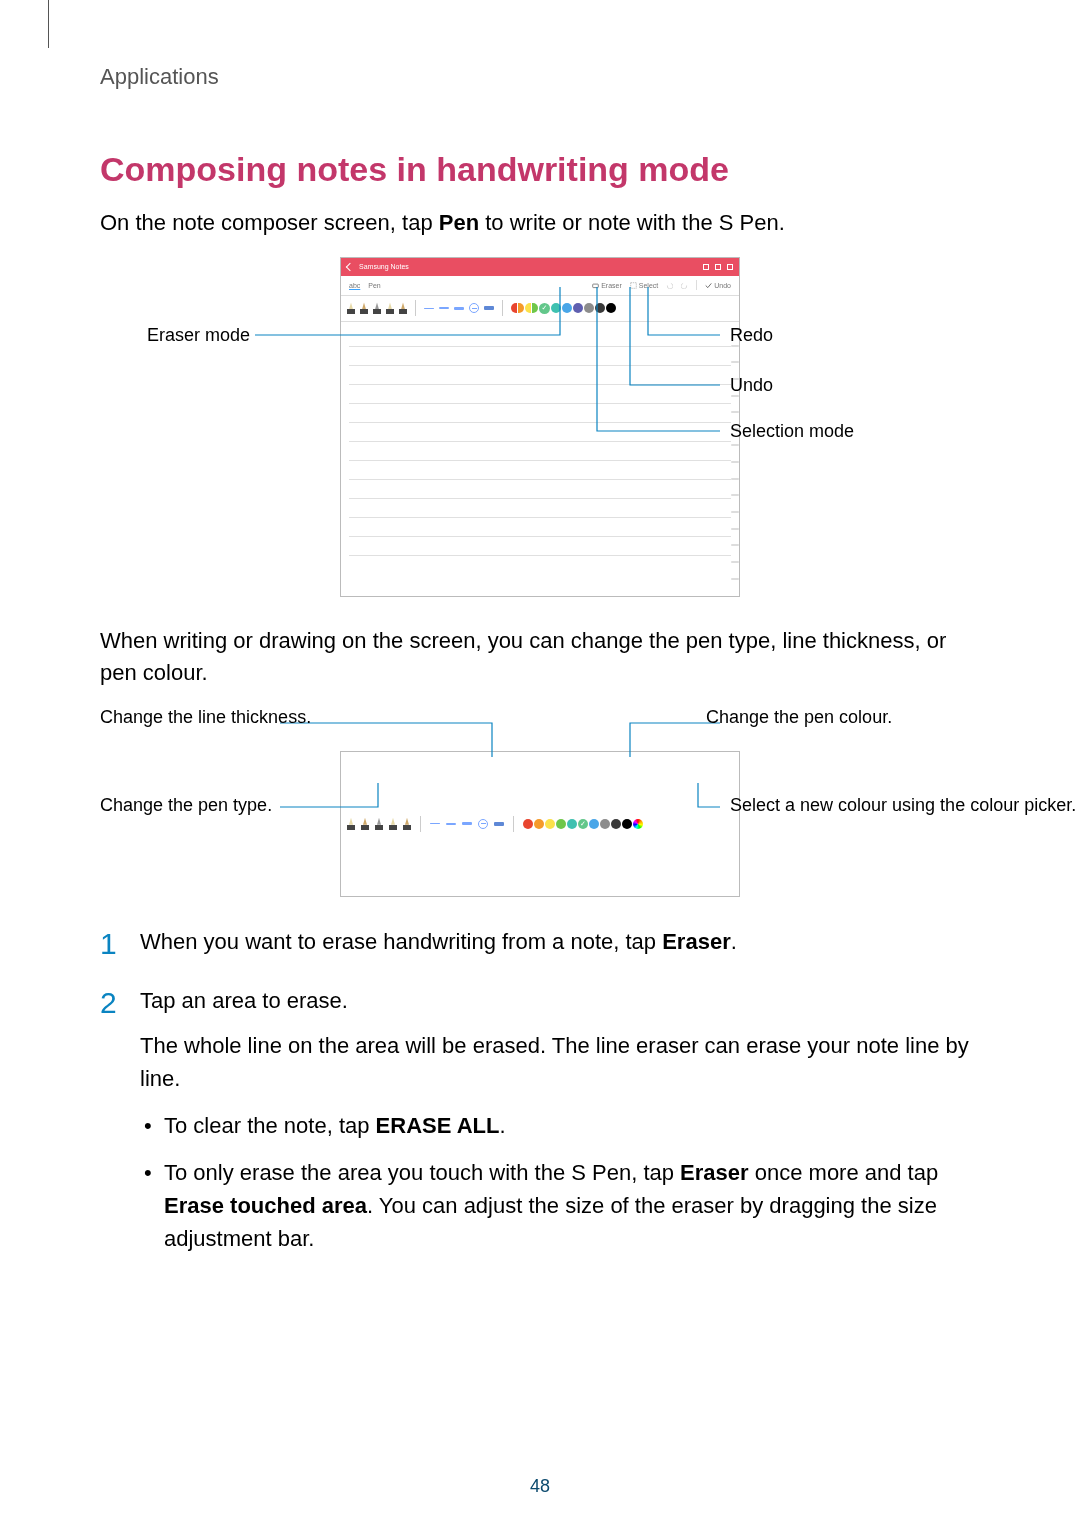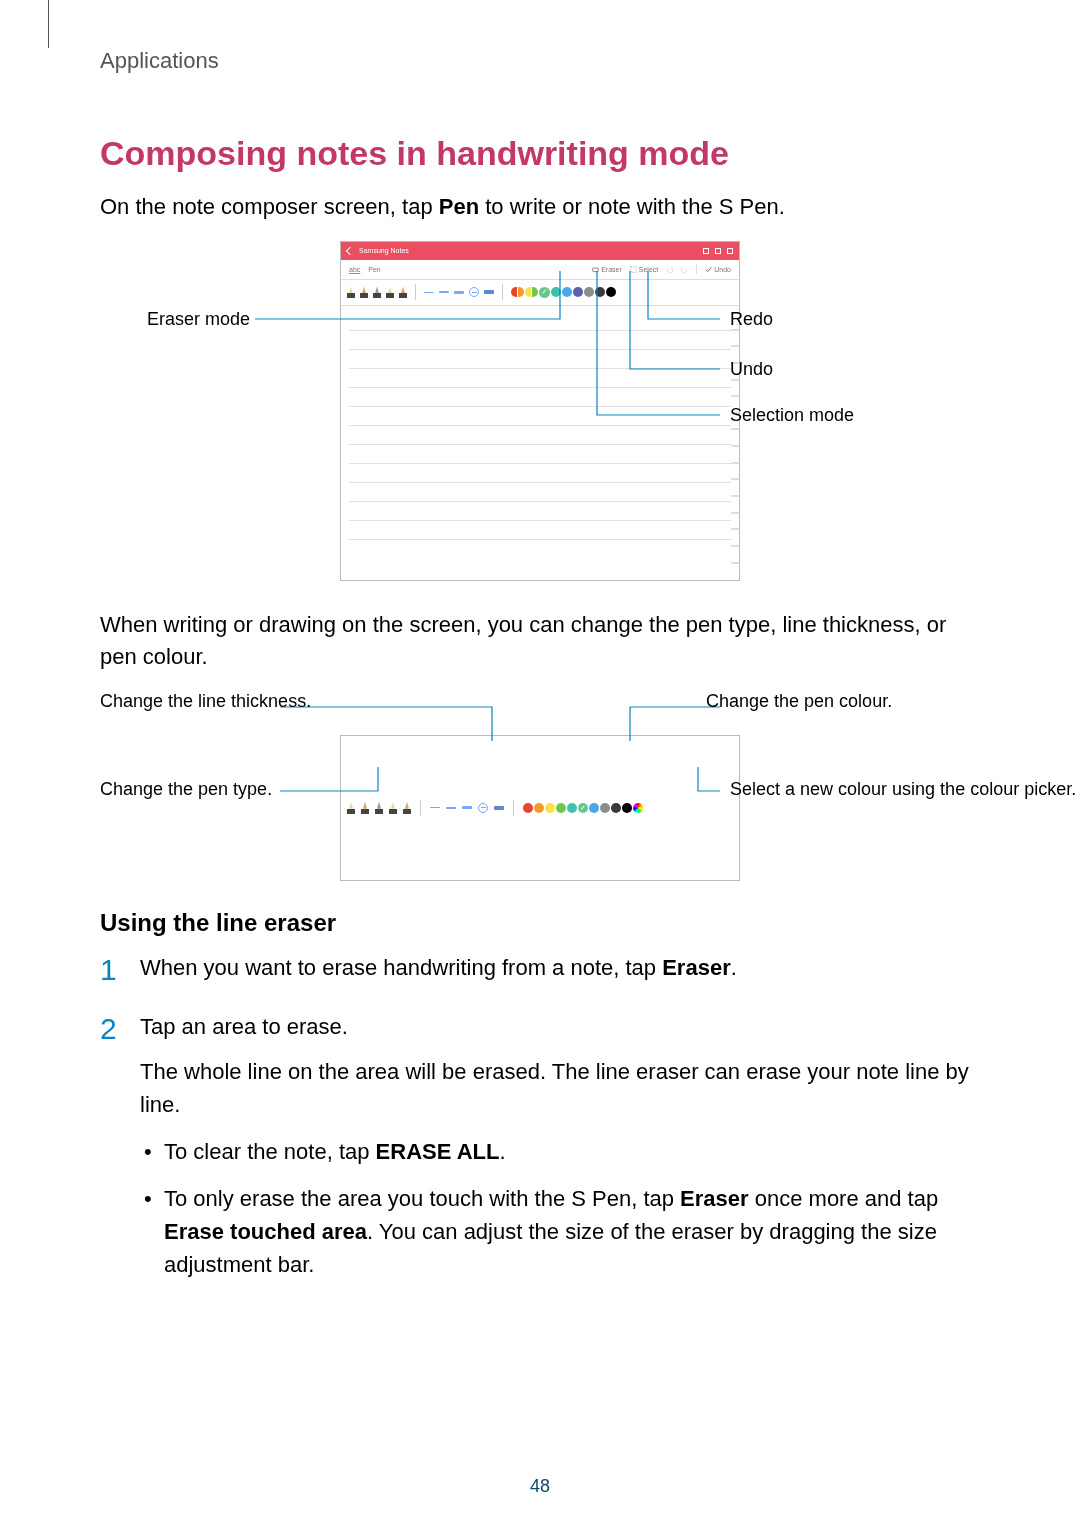--- a/index.html
+++ b/index.html
@@ -20,21 +20,21 @@
     left: 48px;
     top: 0;
     width: 1px;
     height: 48px;
     background: #555;
   }
   .breadcrumb {
     font-size: 22px;
     color: #555;
     margin-bottom: 60px;
-    margin-top: 8px;
+    margin-top: 24px;
   }
   h1.section-title {
     color: #c3376a;
     font-size: 34px;
     font-weight: 600;
     margin-bottom: 18px;
   }
   p.body {
     font-size: 22px;
     line-height: 1.45;
@@ -384,21 +384,20 @@
       <path d="M 620 16 L 530 16 L 530 50" fill="none" stroke="#0a84c1" stroke-width="1.2"></path>
 
       <path d="M 620 100 L 598 100 L 598 76" fill="none" stroke="#0a84c1" stroke-width="1.2"></path>
     </svg>
     <div class="leader-label l" style="left:0;top:0;width:165px;line-height:1.2;">Change the line thickness.</div>
     <div class="leader-label l" style="left:0;top:88px;width:165px;line-height:1.2;">Change the pen type.</div>
     <div class="leader-label r" style="left:606px;top:0;width:200px;line-height:1.2;">Change the pen colour.</div>
     <div class="leader-label r" style="left:630px;top:88px;width:210px;line-height:1.2;">Select a new colour using the colour picker.</div>
   </div>
 
-  <h2 class="sub">Using the line eraser</h2>
 
   <ol class="steps">
     <li>
       <span>When you want to erase handwriting from a note, tap </span><b>Eraser</b><span>.</span>
     </li>
     <li>
       <span>Tap an area to erase.</span>
       <div style="height:12px;"></div>
       <span>The whole line on the area will be erased. The line eraser can erase your note line by line.</span>
       <ul class="bullets">

